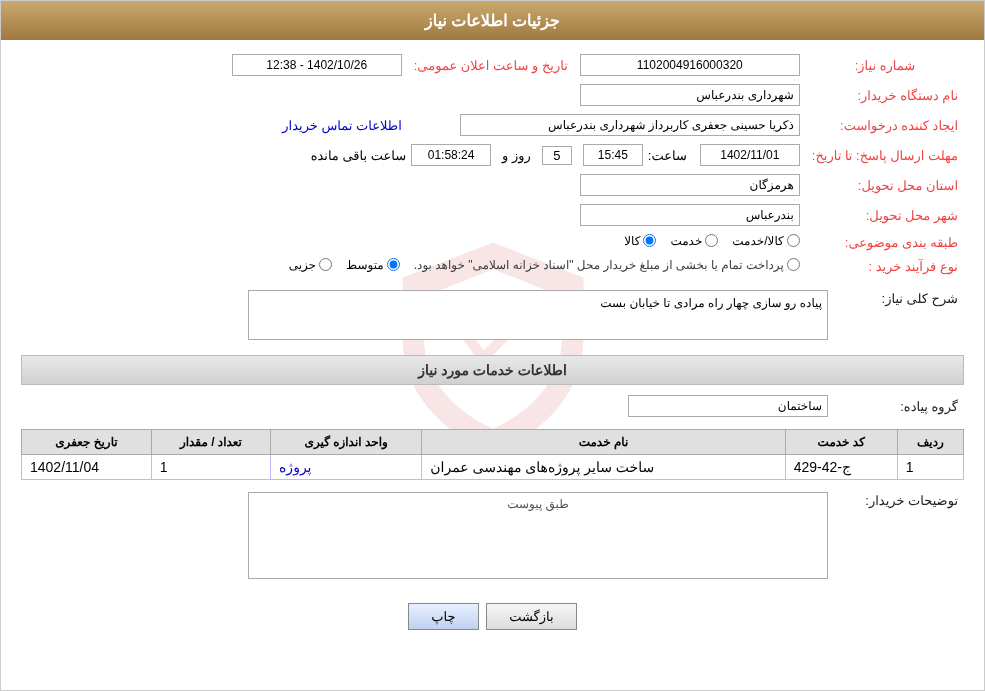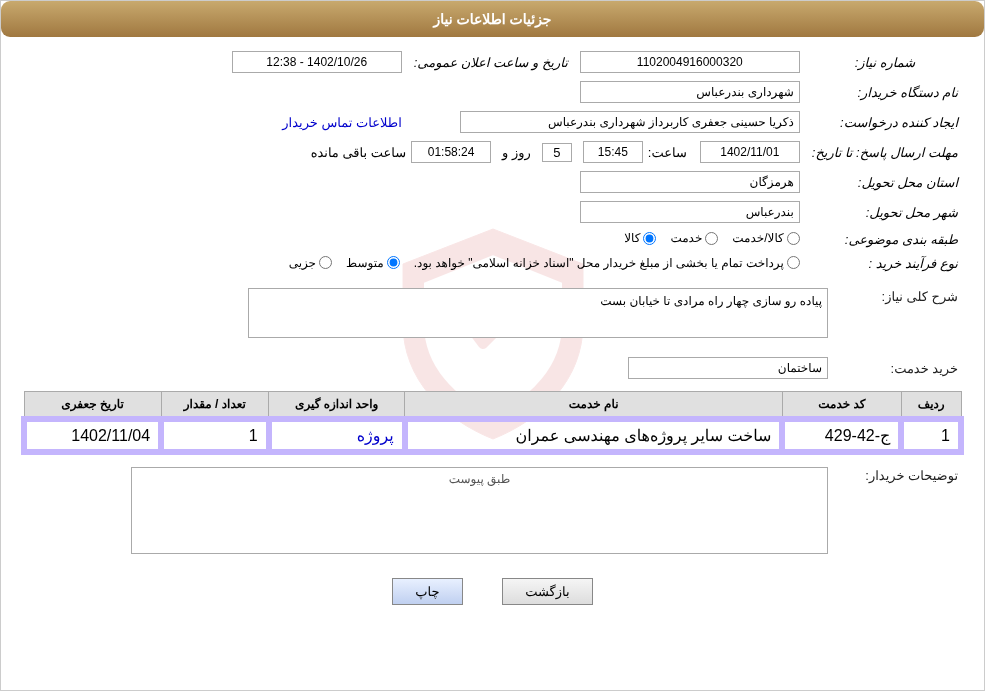--- a/index.html
+++ b/index.html
@@ -7,46 +7,44 @@
       font-family: Tahoma, Arial, sans-serif;
       font-size: 13px;
       background: #f0f0f0;
       direction: rtl;
     }
     .header-bar {
       background: linear-gradient(to bottom, #c8a96e, #a07840);
       color: #fff;
       text-align: center;
       padding: 10px 0;
-      font-size: 14px;
+      font-size: 16px;
       font-weight: bold;
       letter-spacing: 1px;
-      border-radius: 9px;
     }
     .main-content {
       padding: 10px 20px;
     }
     .form-table {
       width: 100%;
       border-collapse: collapse;
       margin-bottom: 8px;
     }
     .form-table td {
       padding: 4px 6px;
       vertical-align: middle;
       font-size: 13px;
     }
     .label-cell {
       text-align: right;
-      color: #000000;
+      color: #ef4444;
       white-space: nowrap;
       font-weight: normal;
       width: auto;
       min-width: 90px;
-      font-style: italic;
     }
     .input-cell {
       text-align: right;
     }
     input[type="text"] {
       border: 1px solid #aaa;
       padding: 2px 5px;
       background: #fff;
       height: 22px;
       font-family: Tahoma, Arial, sans-serif;
@@ -69,27 +67,27 @@
       margin-bottom: 6px;
     }
     .radio-group {
       display: inline-flex;
       gap: 14px;
       align-items: center;
       direction: rtl;
     }
     .radio-item {
       display: flex;
-      align-items: center;
+      align-items: flex-start;
       gap: 3px;
       font-size: 12px;
     }
     .notice-text {
       font-size: 12px;
-      color: #000000;
+      color: #404040;
     }
     .description-box {
       border: 1px solid #aaa;
       background: #fff;
       padding: 5px;
       min-height: 50px;
       width: 600px;
       font-size: 12px;
       direction: rtl;
       text-align: right;
@@ -102,24 +100,24 @@
     }
     .services-table th {
       background: #e0e0e0;
       border: 1px solid #aaa;
       padding: 5px 8px;
       text-align: center;
       font-size: 12px;
       font-weight: bold;
     }
     .services-table td {
-      border: 6px solid #c4b5fd;
+      border: 1px solid #c4b5fd;
       padding: 4px 8px;
-      text-align: right;
-      font-size: 16px;
+      text-align: left;
+      font-size: 14px;
     }
     .textarea-box {
       border: 1px solid #aaa;
       width: 600px;
       min-height: 60px;
       background: #fff;
       padding: 4px;
       font-size: 12px;
       direction: rtl;
     }
@@ -127,21 +125,21 @@
       text-align: center;
       padding: 12px 0 16px 0;
     }
     .btn {
       padding: 5px 22px;
       font-size: 13px;
       cursor: pointer;
       border: 1px solid #888;
       background: linear-gradient(to bottom, #f5f5f5, #ddd);
       font-family: Tahoma, Arial, sans-serif;
-      margin: 0 18px;
+      margin: 0 2px;
     }
     .btn-print {
       background: linear-gradient(to bottom, #e8f0ff, #c0d0f0);
     }
     .btn-back {
       background: linear-gradient(to bottom, #f5f5f5, #ddd);
     }
     .watermark-container {
       position: relative;
     }
@@ -306,26 +304,27 @@
           <td style="width:130px; text-align:right; vertical-align:top; padding-top:5px;">
             <span class="colon-label">شرح کلی نیاز:</span>
           </td>
           <td>
             <textarea class="description-box" readonly="" style="width: 580px; height: 50px; resize: none; font-family: Tahoma, Arial, sans-serif; font-size: 12px; direction: rtl; text-align: right;">پیاده رو سازی چهار راه مرادی تا خیابان بست</textarea>
           </td>
         </tr>
       </tbody>
         </table>
 
+      <div class="section-header">اطلاعات خدمات مورد نیاز</div>
 
       <table class="form-table">
         <tbody>
             <tr>
           <td style="width:130px; text-align:right;">
-            <span class="colon-label">خرید خدمت:</span>
+            <span class="colon-label">گروه پیاده:</span>
           </td>
           <td>
             <input type="text" readonly="" style="width: 200px; text-align: right;" value="ساختمان">
           </td>
         </tr>
       </tbody>
         </table>
 
       <table class="services-table">
         <thead>
@@ -350,21 +349,21 @@
         </tbody>
       </table>
 
       <table class="form-table">
         <tbody>
             <tr>
           <td style="width:130px; text-align:right; vertical-align:top; padding-top:5px;">
             <span class="colon-label">توضیحات خریدار:</span>
           </td>
           <td>
-            <div style="border:1px solid #aaa; background:#fff; padding:2px; width:697px;">
+            <div style="border:1px solid #aaa; background:#fff; padding:2px; width:580px;">
               <div style="font-size:12px; color:#555; text-align:center; padding:2px;">طبق پیوست</div>
               <textarea class="textarea-box" style="width: 576px; height: 50px; border: none; resize: none; font-family: Tahoma, Arial, sans-serif; font-size: 12px; direction: rtl;"></textarea>
             </div>
           </td>
         </tr>
       </tbody>
         </table>
 
       <div class="button-bar">
         <button class="btn btn-back">بازگشت</button>

